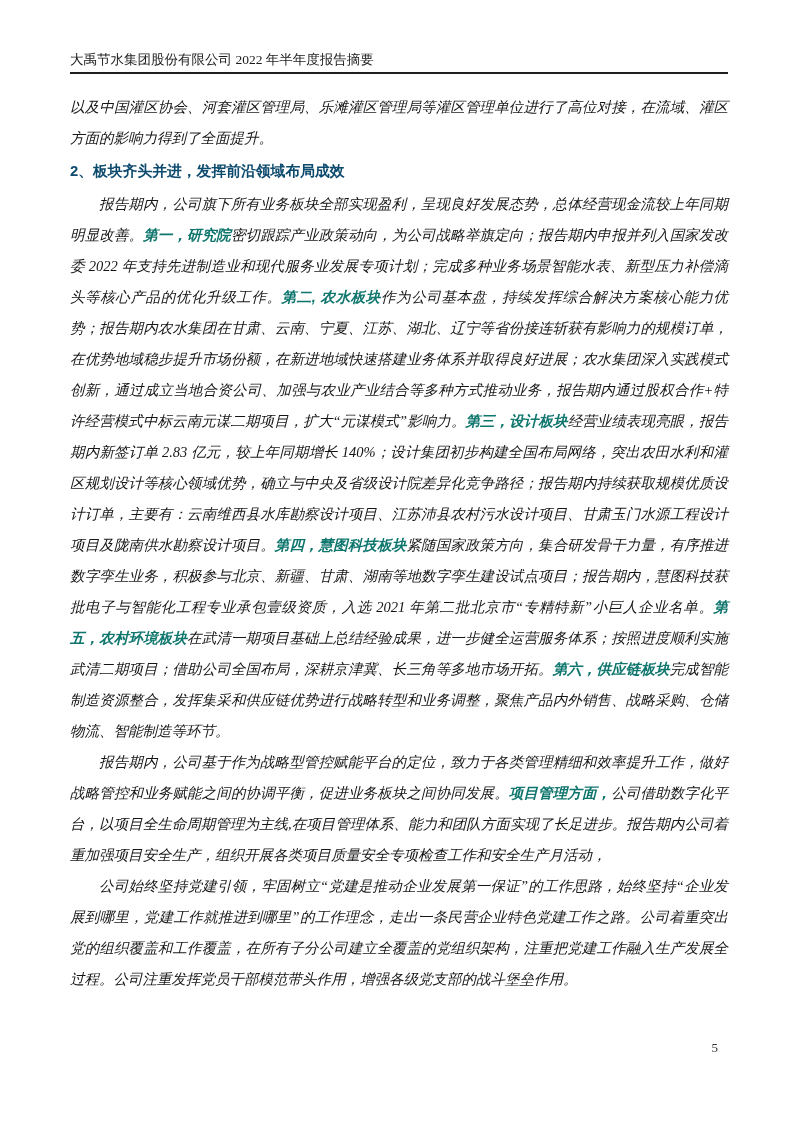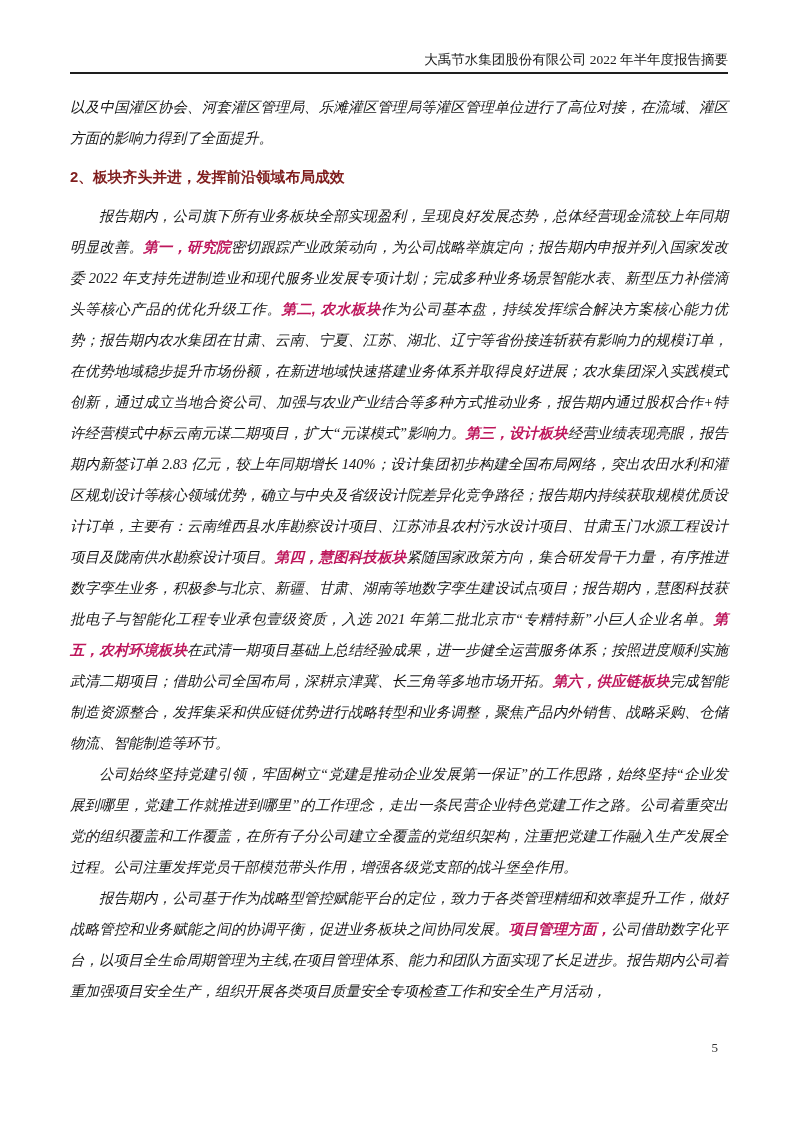--- a/index.html
+++ b/index.html
@@ -18,21 +18,21 @@
     box-sizing: border-box;
   }
   .header {
     position: absolute;
     top: 0;
     left: 70px;
     right: 65px;
     padding-top: 51px;
   }
   .header-title {
-    text-align: right;
+    text-align: left;
     font-size: 13.5px;
     line-height: 17px;
     color: #1b1b1b;
   }
   .header-rule {
     margin-top: 4px;
     border-top: 2px solid #1e1e1e;
     height: 0;
   }
   .content {
@@ -46,33 +46,33 @@
   }
   .para {
     margin: 0;
     padding: 0;
     font-style: italic;
   }
   .indent {
     text-indent: 2em;
   }
   .heading {
-    margin: 8px 0;
+    margin: 2px 0;
     padding: 0;
     font-size: 14.8px;
     line-height: 31px;
     font-weight: bold;
     font-family: "Liberation Sans", "DejaVu Sans", sans-serif;
-    color: #7f1d1d;
+    color: #0c4a6e;
     text-align: left;
   }
   .bold {
     font-weight: bold;
     font-family: "Liberation Sans", "DejaVu Sans", sans-serif;
-    color: #be185d;
+    color: #0f766e;
   }
   .footer {
     position: absolute;
     top: 1040px;
     right: 75px;
     font-size: 13px;
     line-height: 16px;
     color: #333333;
   }
 </style>
@@ -88,23 +88,23 @@
 
   <div class="content">
 
     <p class="para">以及中国灌区协会、河套灌区管理局、乐滩灌区管理局等灌区管理单位进行了高位对接，在流域、灌区方面的影响力得到了全面提升。</p>
 
     <h2 class="heading">2、板块齐头并进，发挥前沿领域布局成效</h2>
 
     <p class="para indent"><span>报告期内，公司旗下所有业务板块全部实现盈利，呈现良好发展态势，总体经营现金流较上年同期明显改善。</span><span class="bold">第一，研究院</span><span>密切跟踪产业政策动向，为公司战略举旗定向；报告期内申报并列入国家发改委 2022 年支持先进制造业和现代服务业发展专项计划；完成多种业务场景智能水表、新型压力补偿滴头等核心产品的优化升级工作。</span><span class="bold">第二, 农水板块</span><span>作为公司基本盘，持续发挥综合解决方案核心能力优势；报告期内农水集团在甘肃、云南、宁夏、江苏、湖北、辽宁等省份接连斩获有影响力的规模订单，在优势地域稳步提升市场份额，在新进地域快速搭建业务体系并取得良好进展；农水集团深入实践模式创新，通过成立当地合资公司、加强与农业产业结合等多种方式推动业务，报告期内通过股权合作+特许经营模式中标云南元谋二期项目，扩大“元谋模式”影响力。</span><span class="bold">第三，设计板块</span><span>经营业绩表现亮眼，报告期内新签订单 2.83 亿元，较上年同期增长 140%；设计集团初步构建全国布局网络，突出农田水利和灌区规划设计等核心领域优势，确立与中央及省级设计院差异化竞争路径；报告期内持续获取规模优质设计订单，主要有：云南维西县水库勘察设计项目、江苏沛县农村污水设计项目、甘肃玉门水源工程设计项目及陇南供水勘察设计项目。</span><span class="bold">第四，慧图科技板块</span><span>紧随国家政策方向，集合研发骨干力量，有序推进数字孪生业务，积极参与北京、新疆、甘肃、湖南等地数字孪生建设试点项目；报告期内，慧图科技获批电子与智能化工程专业承包壹级资质，入选 2021 年第二批北京市“专精特新”小巨人企业名单。</span><span class="bold">第五，农村环境板块</span><span>在武清一期项目基础上总结经验成果，进一步健全运营服务体系；按照进度顺利实施武清二期项目；借助公司全国布局，深耕京津冀、长三角等多地市场开拓。</span><span class="bold">第六，供应链板块</span><span>完成智能制造资源整合，发挥集采和供应链优势进行战略转型和业务调整，聚焦产品内外销售、战略采购、仓储物流、智能制造等环节。</span></p>
 
 
+    <p class="para indent"><span>报告期内，公司基于作为战略型管控赋能平台的定位，致力于各类管理精细和效率提升工作，做好战略管控和业务赋能之间的协调平衡，促进业务板块之间协同发展。</span><span class="bold">项目管理方面，</span><span>公司借助数字化平台，以项目全生命周期管理为主线,在项目管理体系、能力和团队方面实现了长足进步。报告期内公司着重加强项目安全生产，组织开展各类项目质量安全专项检查工作和安全生产月活动，</span></p>
+
     <p class="para indent">公司始终坚持党建引领，牢固树立“党建是推动企业发展第一保证”的工作思路，始终坚持“企业发展到哪里，党建工作就推进到哪里”的工作理念，走出一条民营企业特色党建工作之路。公司着重突出党的组织覆盖和工作覆盖，在所有子分公司建立全覆盖的党组织架构，注重把党建工作融入生产发展全过程。公司注重发挥党员干部模范带头作用，增强各级党支部的战斗堡垒作用。</p>
-
-    <p class="para indent"><span>报告期内，公司基于作为战略型管控赋能平台的定位，致力于各类管理精细和效率提升工作，做好战略管控和业务赋能之间的协调平衡，促进业务板块之间协同发展。</span><span class="bold">项目管理方面，</span><span>公司借助数字化平台，以项目全生命周期管理为主线,在项目管理体系、能力和团队方面实现了长足进步。报告期内公司着重加强项目安全生产，组织开展各类项目质量安全专项检查工作和安全生产月活动，</span></p>
 
   </div>
 
   <div class="footer">
     <span>5</span>
   </div>
 
 </div>
 
 </body></html>

